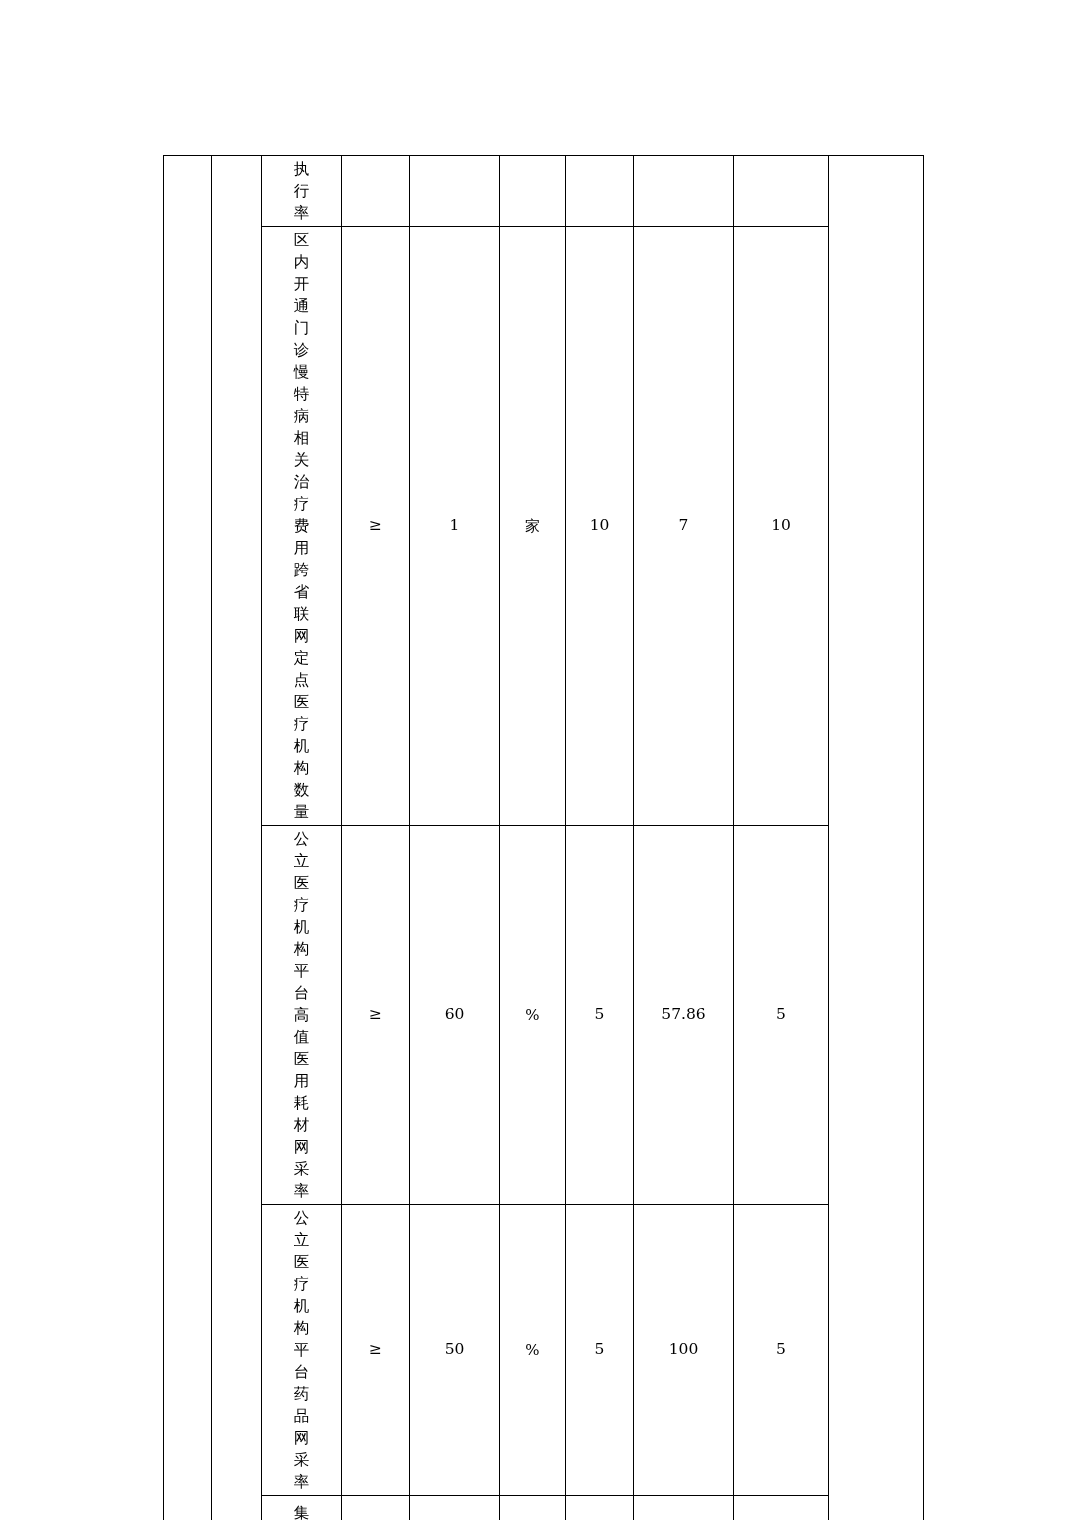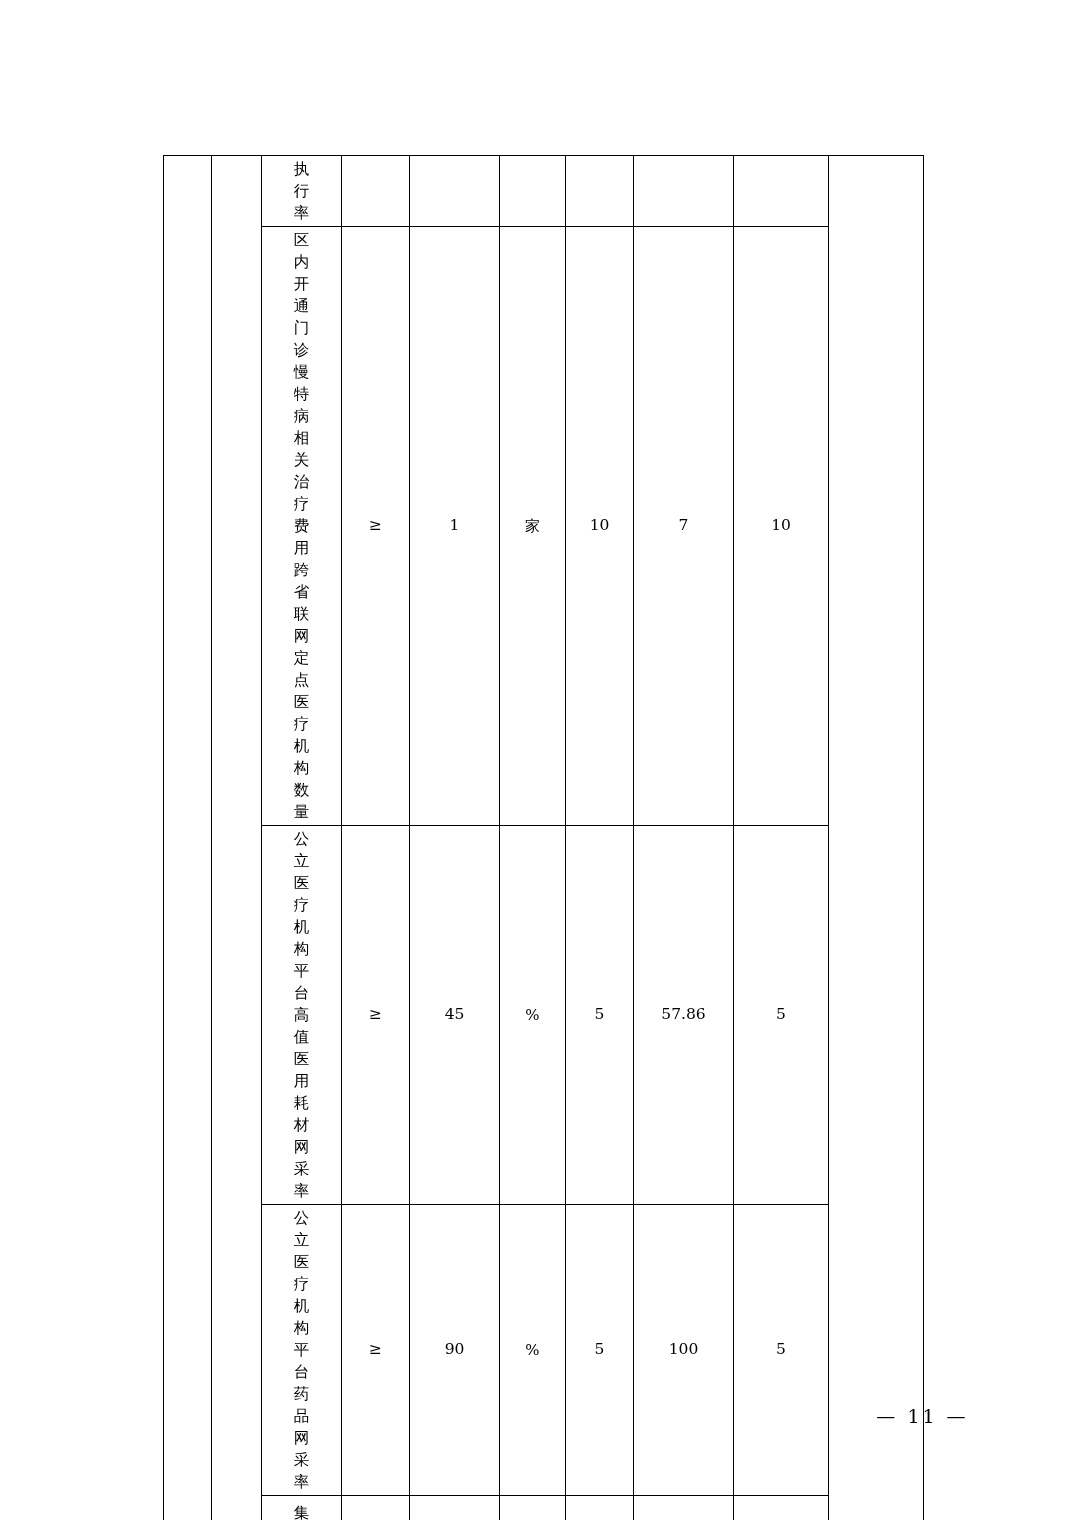--- a/index.html
+++ b/index.html
@@ -127,33 +127,33 @@
           <td class="numcell"><span>10</span></td>
           <td class="numcell"><span>7</span></td>
           <td class="numcell"><span>10</span></td>
         </tr>
 
         <tr>
           <td style="height:258px">
               <span class="vtext">公立医疗机构平台高值医用耗材网采率</span>
             </td>
           <td class="sym"><span>≥</span></td>
-          <td class="numcell"><span>45</span></td>
+          <td class="numcell"><span>60</span></td>
           <td><span>%</span></td>
           <td class="numcell"><span>5</span></td>
           <td class="numcell"><span>57.86</span></td>
           <td class="numcell"><span>5</span></td>
         </tr>
 
         <tr>
           <td style="height:195px">
               <span class="vtext">公立医疗机构平台药品网采率</span>
             </td>
           <td class="sym"><span>≥</span></td>
-          <td class="numcell"><span>90</span></td>
+          <td class="numcell"><span>50</span></td>
           <td><span>%</span></td>
           <td class="numcell"><span>5</span></td>
           <td class="numcell"><span>100</span></td>
           <td class="numcell"><span>5</span></td>
         </tr>
 
         <tr>
           <td style="height:228px">
               <span class="vtext">集中带量采购落实情况</span>
             </td>
@@ -162,17 +162,14 @@
           <td><span></span></td>
           <td class="numcell"></td>
           <td></td>
           <td class="numcell"></td>
         </tr>
 
       </tbody>
     </table>
   </div>
 
-  <div class="page-number">
-    <span class="pn-inner">— 11 —</span>
-  </div>
 
 </div>
 
 </body></html>

